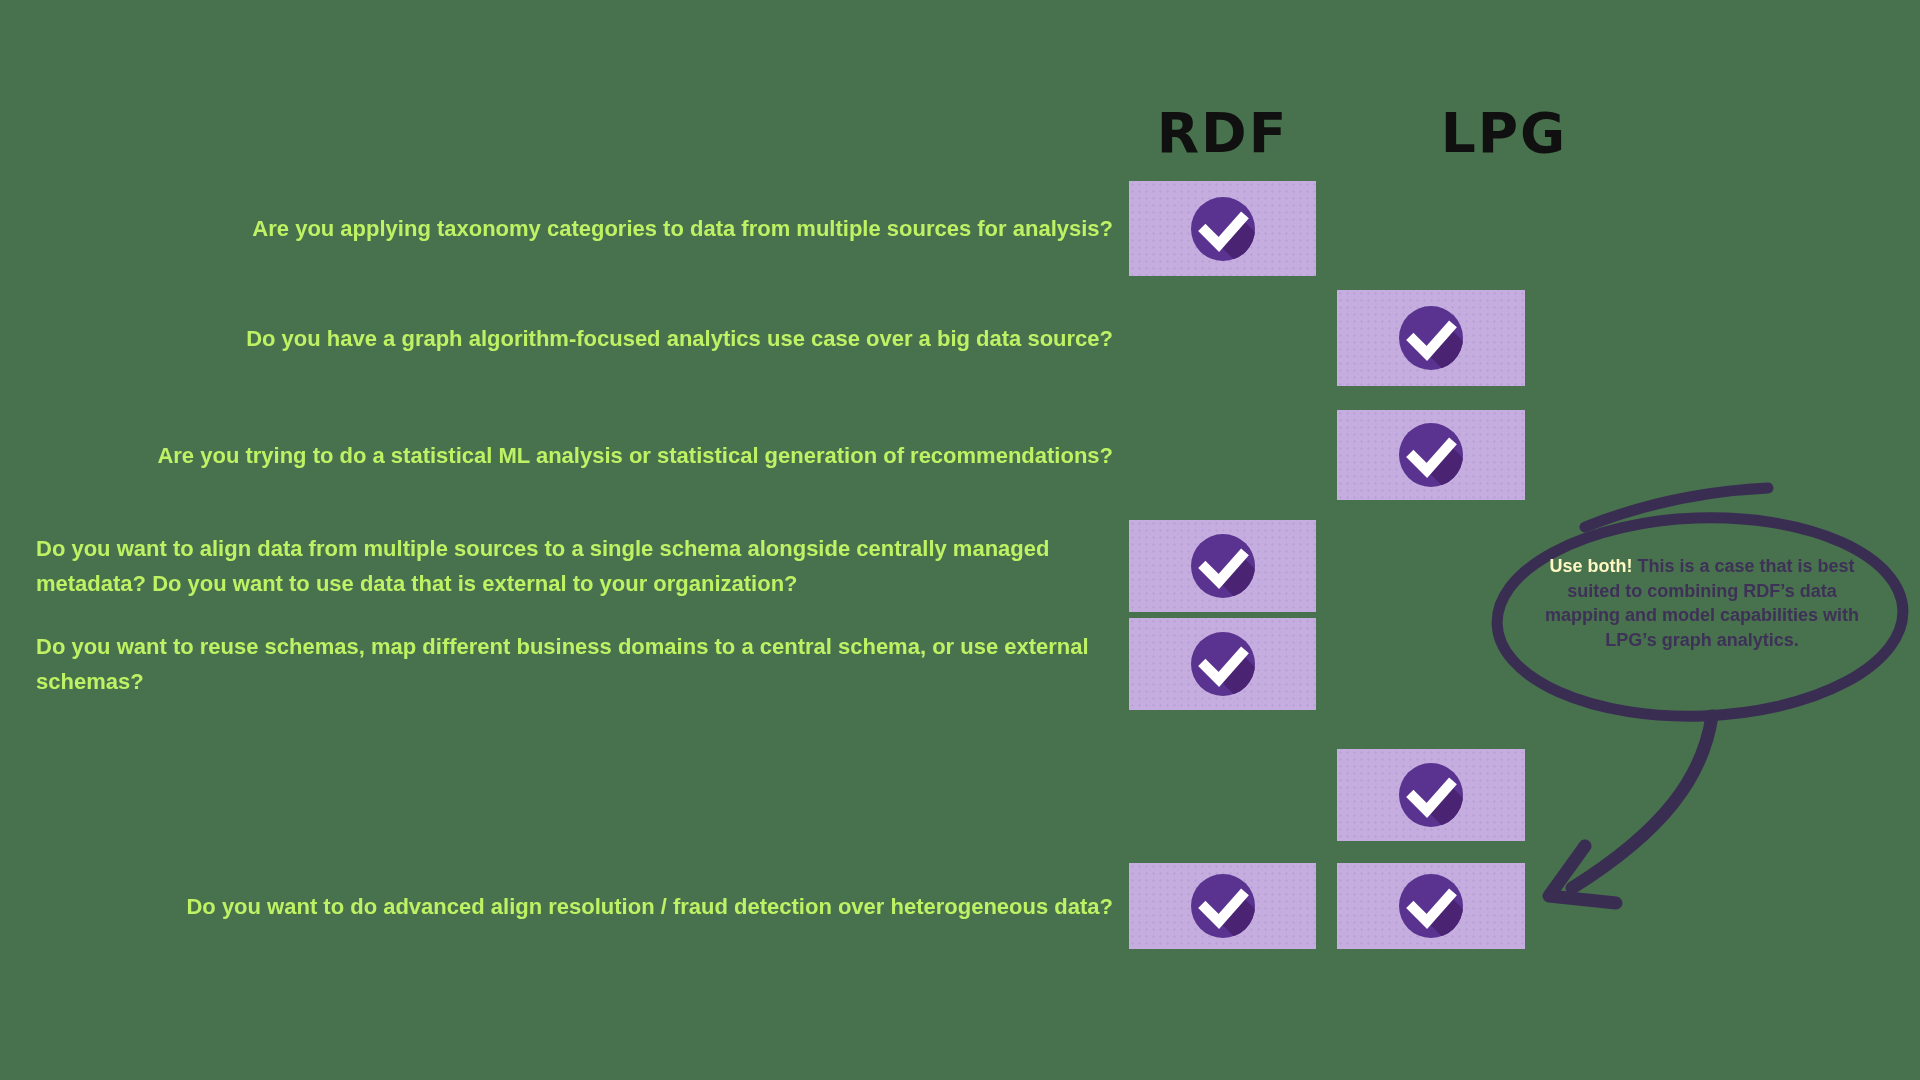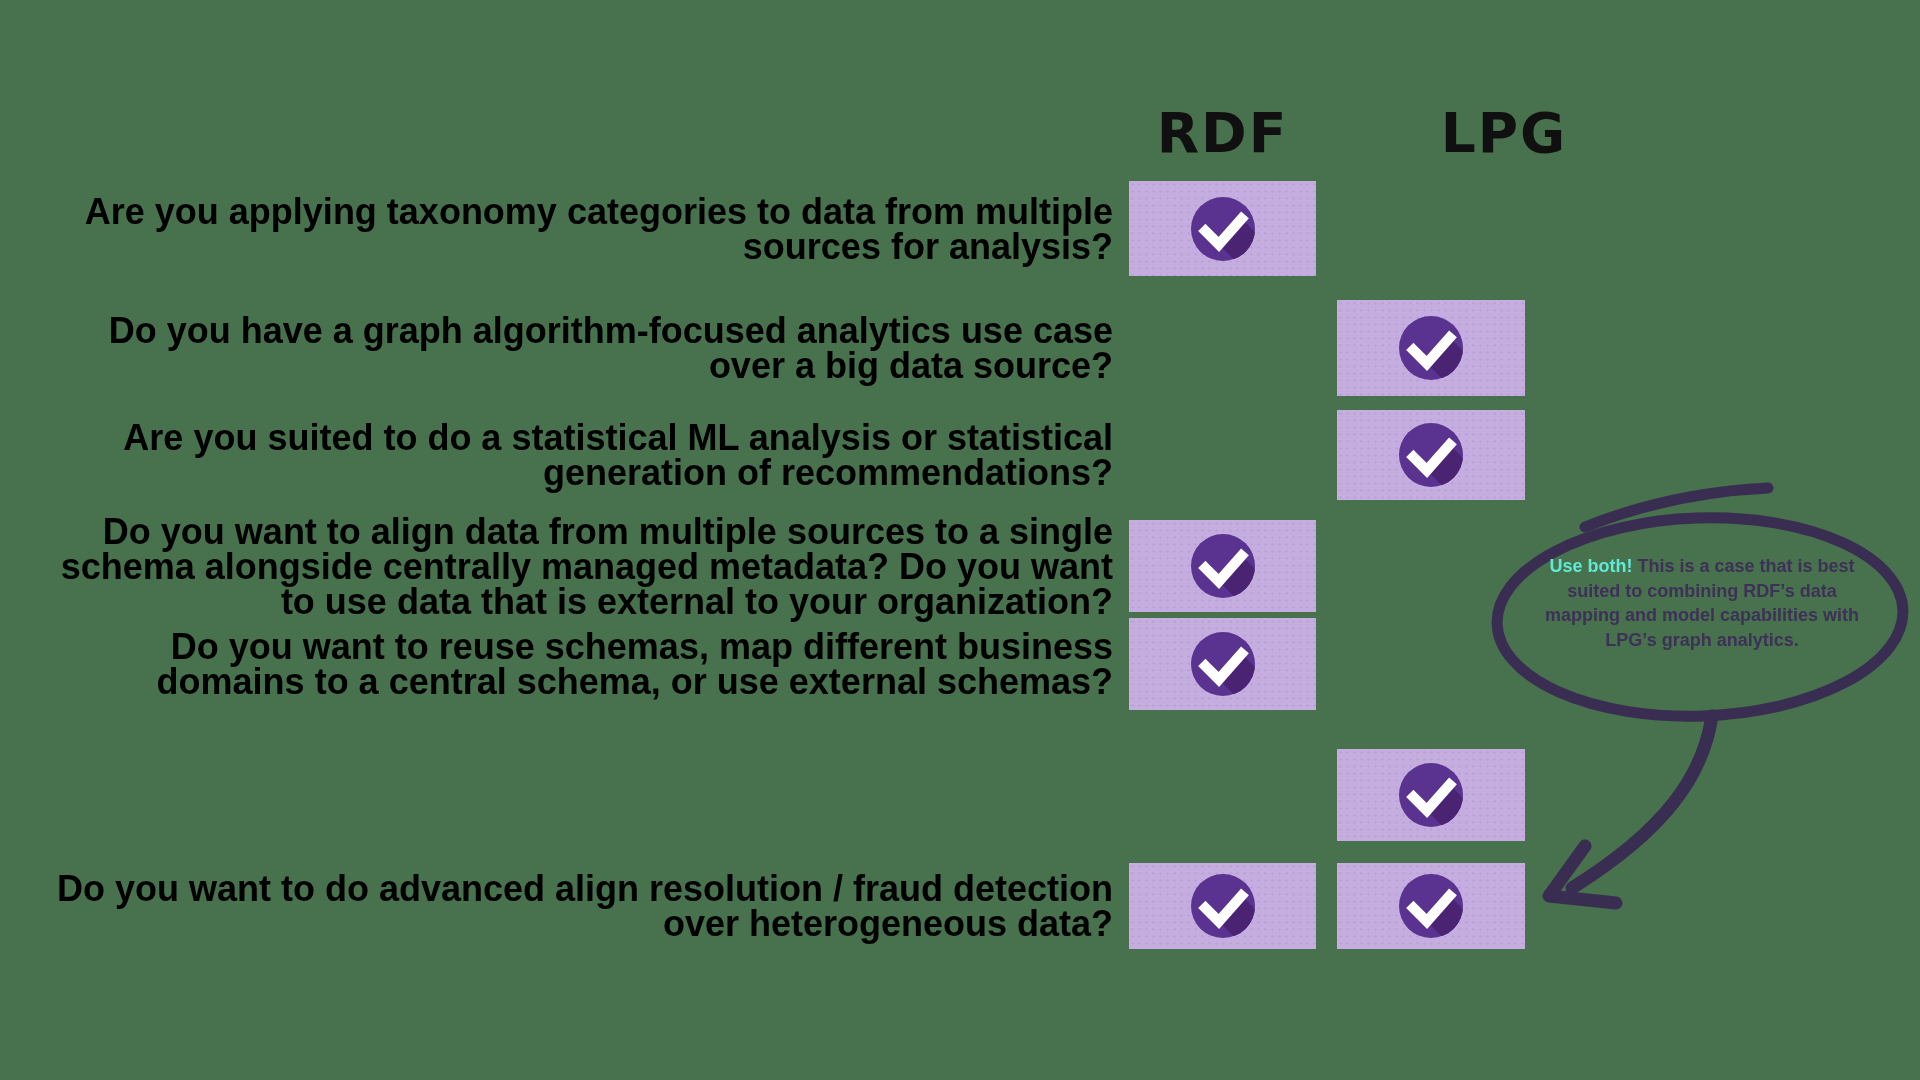--- a/index.html
+++ b/index.html
@@ -19,43 +19,42 @@
     font-family:"DejaVu Sans", sans-serif;
   }
   .col-header.rdf{left:1129px;width:187px;}
   .col-header.lpg{left:1410px;width:188px;}
 
   
   .row{position:absolute;left:0;width:1920px;}
   .question{
     position:absolute;left:36px;top:0;bottom:0;width:1077px;
     display:flex;align-items:center;justify-content:flex-end;
-    text-align:right;
-    font-size:36px;line-height:35px;font-weight:600;color:#000000;
+    font-size:22px;line-height:35px;font-weight:600;color:#bef264;
   }
   .cell{
     position:absolute;top:0;bottom:0;
     display:flex;align-items:center;justify-content:center;
     visibility:hidden;
     background:#C5AEDF;
     background-image:radial-gradient(rgba(90,51,145,.10) 1px, transparent 1.4px);
     background-size:7px 7px;
   }
   .cell.checked{visibility:visible;}
   .cell.rdf{left:1129px;width:187px;}
   .cell.lpg{left:1337px;width:188px;}
   .cell svg{width:64px;height:64px;display:block;}
 
   
   .bubble-text{
     position:absolute;left:1537px;top:554px;width:330px;
     text-align:center;
     font-size:18px;line-height:24.5px;font-weight:700;color:#3E3157;
   }
-  .bubble-text .lead{color:#5eead4;}
+  .bubble-text .lead{color:#fef9c3;}
 
   .overlay{position:absolute;inset:0;pointer-events:none;}
 </style>
 </head>
 <body>
 
 <div class="stage">
 
   <div class="col-header rdf">RDF</div>
   <div class="col-header lpg">LPG</div>
@@ -72,41 +71,41 @@
     <circle cx="31" cy="31" r="31" fill="#5A3391"></circle>
     <g clip-path="url(#cc)">
       <path d="M14 33 L27 46 L49 21 L89 61 L67 86 Z" fill="#4A2373"></path>
     </g>
     <path d="M14 33 L27 46 L49 21" fill="none" stroke="#FFFFFF" stroke-width="10" stroke-linecap="square" stroke-linejoin="miter"></path>
   </svg>
 </div>
 
   </div>
 
-  <div class="row" style="top:300px;height:96px;">
+  <div class="row" style="top:290px;height:96px;">
     <div class="question">Do you have a graph algorithm-focused analytics use case over a big data source?</div>
 
     <div class="cell lpg checked">
   <svg viewBox="0 0 62 62" aria-hidden="true">
     <defs>
             <clipPath id="cc">
               <circle cx="31" cy="31" r="31"></circle>
             </clipPath>
           </defs>
     <circle cx="31" cy="31" r="31" fill="#5A3391"></circle>
     <g clip-path="url(#cc)">
       <path d="M14 33 L27 46 L49 21 L89 61 L67 86 Z" fill="#4A2373"></path>
     </g>
     <path d="M14 33 L27 46 L49 21" fill="none" stroke="#FFFFFF" stroke-width="10" stroke-linecap="square" stroke-linejoin="miter"></path>
   </svg>
 </div>
   </div>
 
   <div class="row" style="top:410px;height:90px;">
-    <div class="question">Are you suited to do a statistical ML analysis or statistical generation of recommendations?</div>
+    <div class="question">Are you trying to do a statistical ML analysis or statistical generation of recommendations?</div>
 
     <div class="cell lpg checked">
   <svg viewBox="0 0 62 62" aria-hidden="true">
     <defs>
             <clipPath id="cc">
               <circle cx="31" cy="31" r="31"></circle>
             </clipPath>
           </defs>
     <circle cx="31" cy="31" r="31" fill="#5A3391"></circle>
     <g clip-path="url(#cc)">

